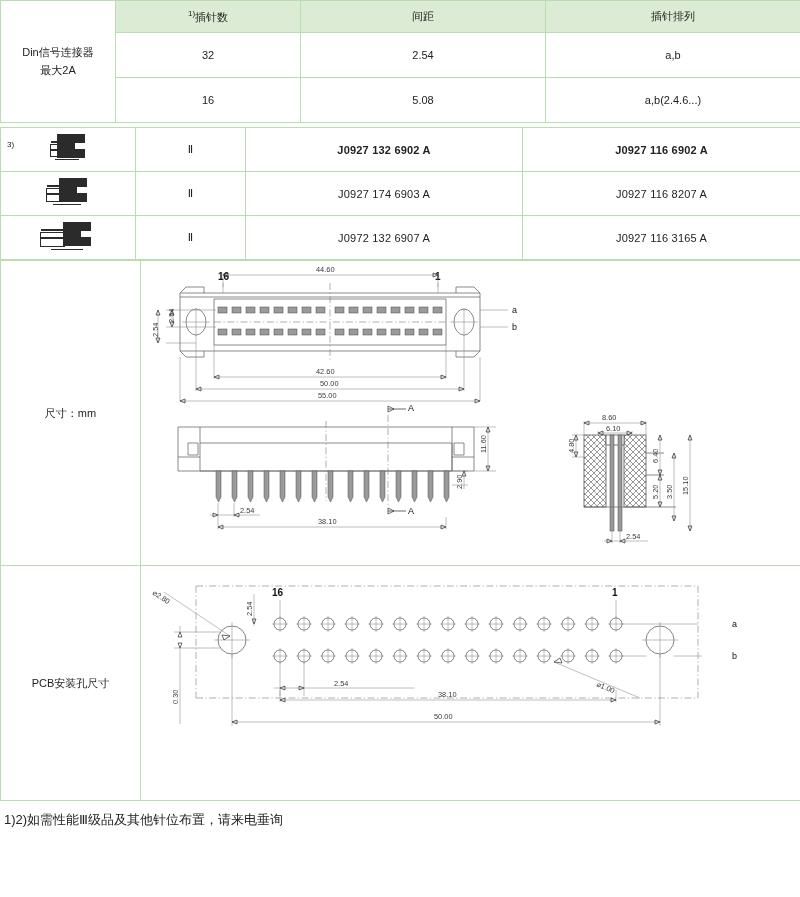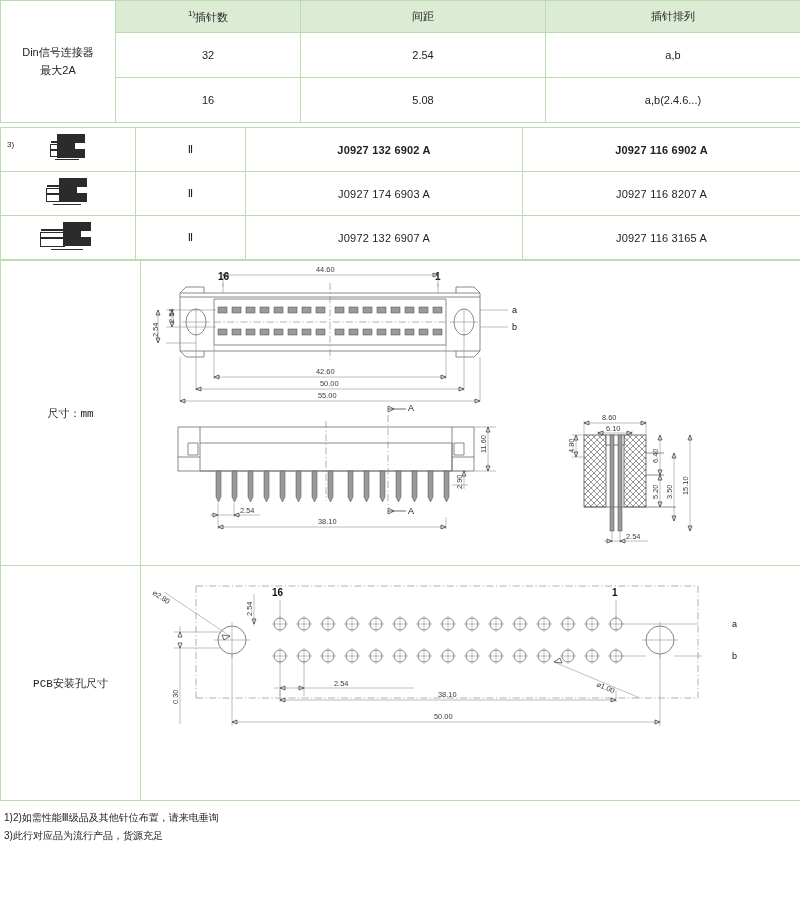--- a/index.html
+++ b/index.html
@@ -44,37 +44,37 @@
   .hatch {
     background-image:
       repeating-linear-gradient(45deg, #111 0 1px, transparent 1px 3px),
       repeating-linear-gradient(-45deg, #111 0 1px, transparent 1px 3px);
     background-color: #4a4a4a;
   }
   .outline { background: transparent !important; border: 1.2px solid #2b2b2b; }
 
   
   .drawrow td { border: 1px solid #b9ddb0; }
-  .lbl-cell { width: 140px; font-size: 11.5px; color: #222; font-family: Liberation Mono, monospace; }
+  .lbl-cell { width: 140px; font-size: 11.5px; color: #222; }
   .draw-cell { padding: 0; background: #fff; position: relative; }
 
   svg { display: block; }
   .ln   { stroke: #6d6d6d; stroke-width: .8; fill: none; }
   .ln-d { stroke: #2b2b2b; stroke-width: .7; fill: none; }
   .thin { stroke: #8a8a8a; stroke-width: .55; fill: none; }
   .dash { stroke: #7a7a7a; stroke-width: .6; fill: none; stroke-dasharray: 7 2.5 1.2 2.5; }
   .dimtxt { font-family: "Liberation Sans", sans-serif; font-size: 7.4px; fill: #3a3a3a; }
   .bigtxt { font-family: "Liberation Sans", sans-serif; font-size: 10px; fill: #111; font-weight: bold; }
   .abtxt  { font-family: "Liberation Sans", sans-serif; font-size: 9px;  fill: #111; }
   .pinfill { fill: #9a9a9a; stroke: #4a4a4a; stroke-width: .5; }
   .holec { fill: none; stroke: #6d6d6d; stroke-width: .85; }
 
   
   .footnotes { padding: 8px 4px 0 4px; }
-  .footnotes div { font-size: 10px; color: #222; line-height: 1.75; }
+  .footnotes div { font-size: 13px; color: #222; line-height: 1.75; }
 </style>
 </head>
 <body>
 
 <div class="sheet">
 
   <table class="grid">
     <colgroup>
       <col style="width:115px">
         <col style="width:185px">
@@ -583,16 +583,15 @@
             <path class="ln-d" d="M88,154 l5,-2 v4 z M516,154 l-5,-2 v4 z"></path>
             <text class="dimtxt" x="290" y="151">50.00</text>
           </svg>
         </td>
       </tr>
     </tbody>
   </table>
 
   <div class="footnotes">
     <div>1)2)如需性能Ⅲ级品及其他针位布置，请来电垂询</div>
-    <div>3)此行对应品为流行产品，货源充足</div>
   </div>
 
 </div>
 
 </body></html>

